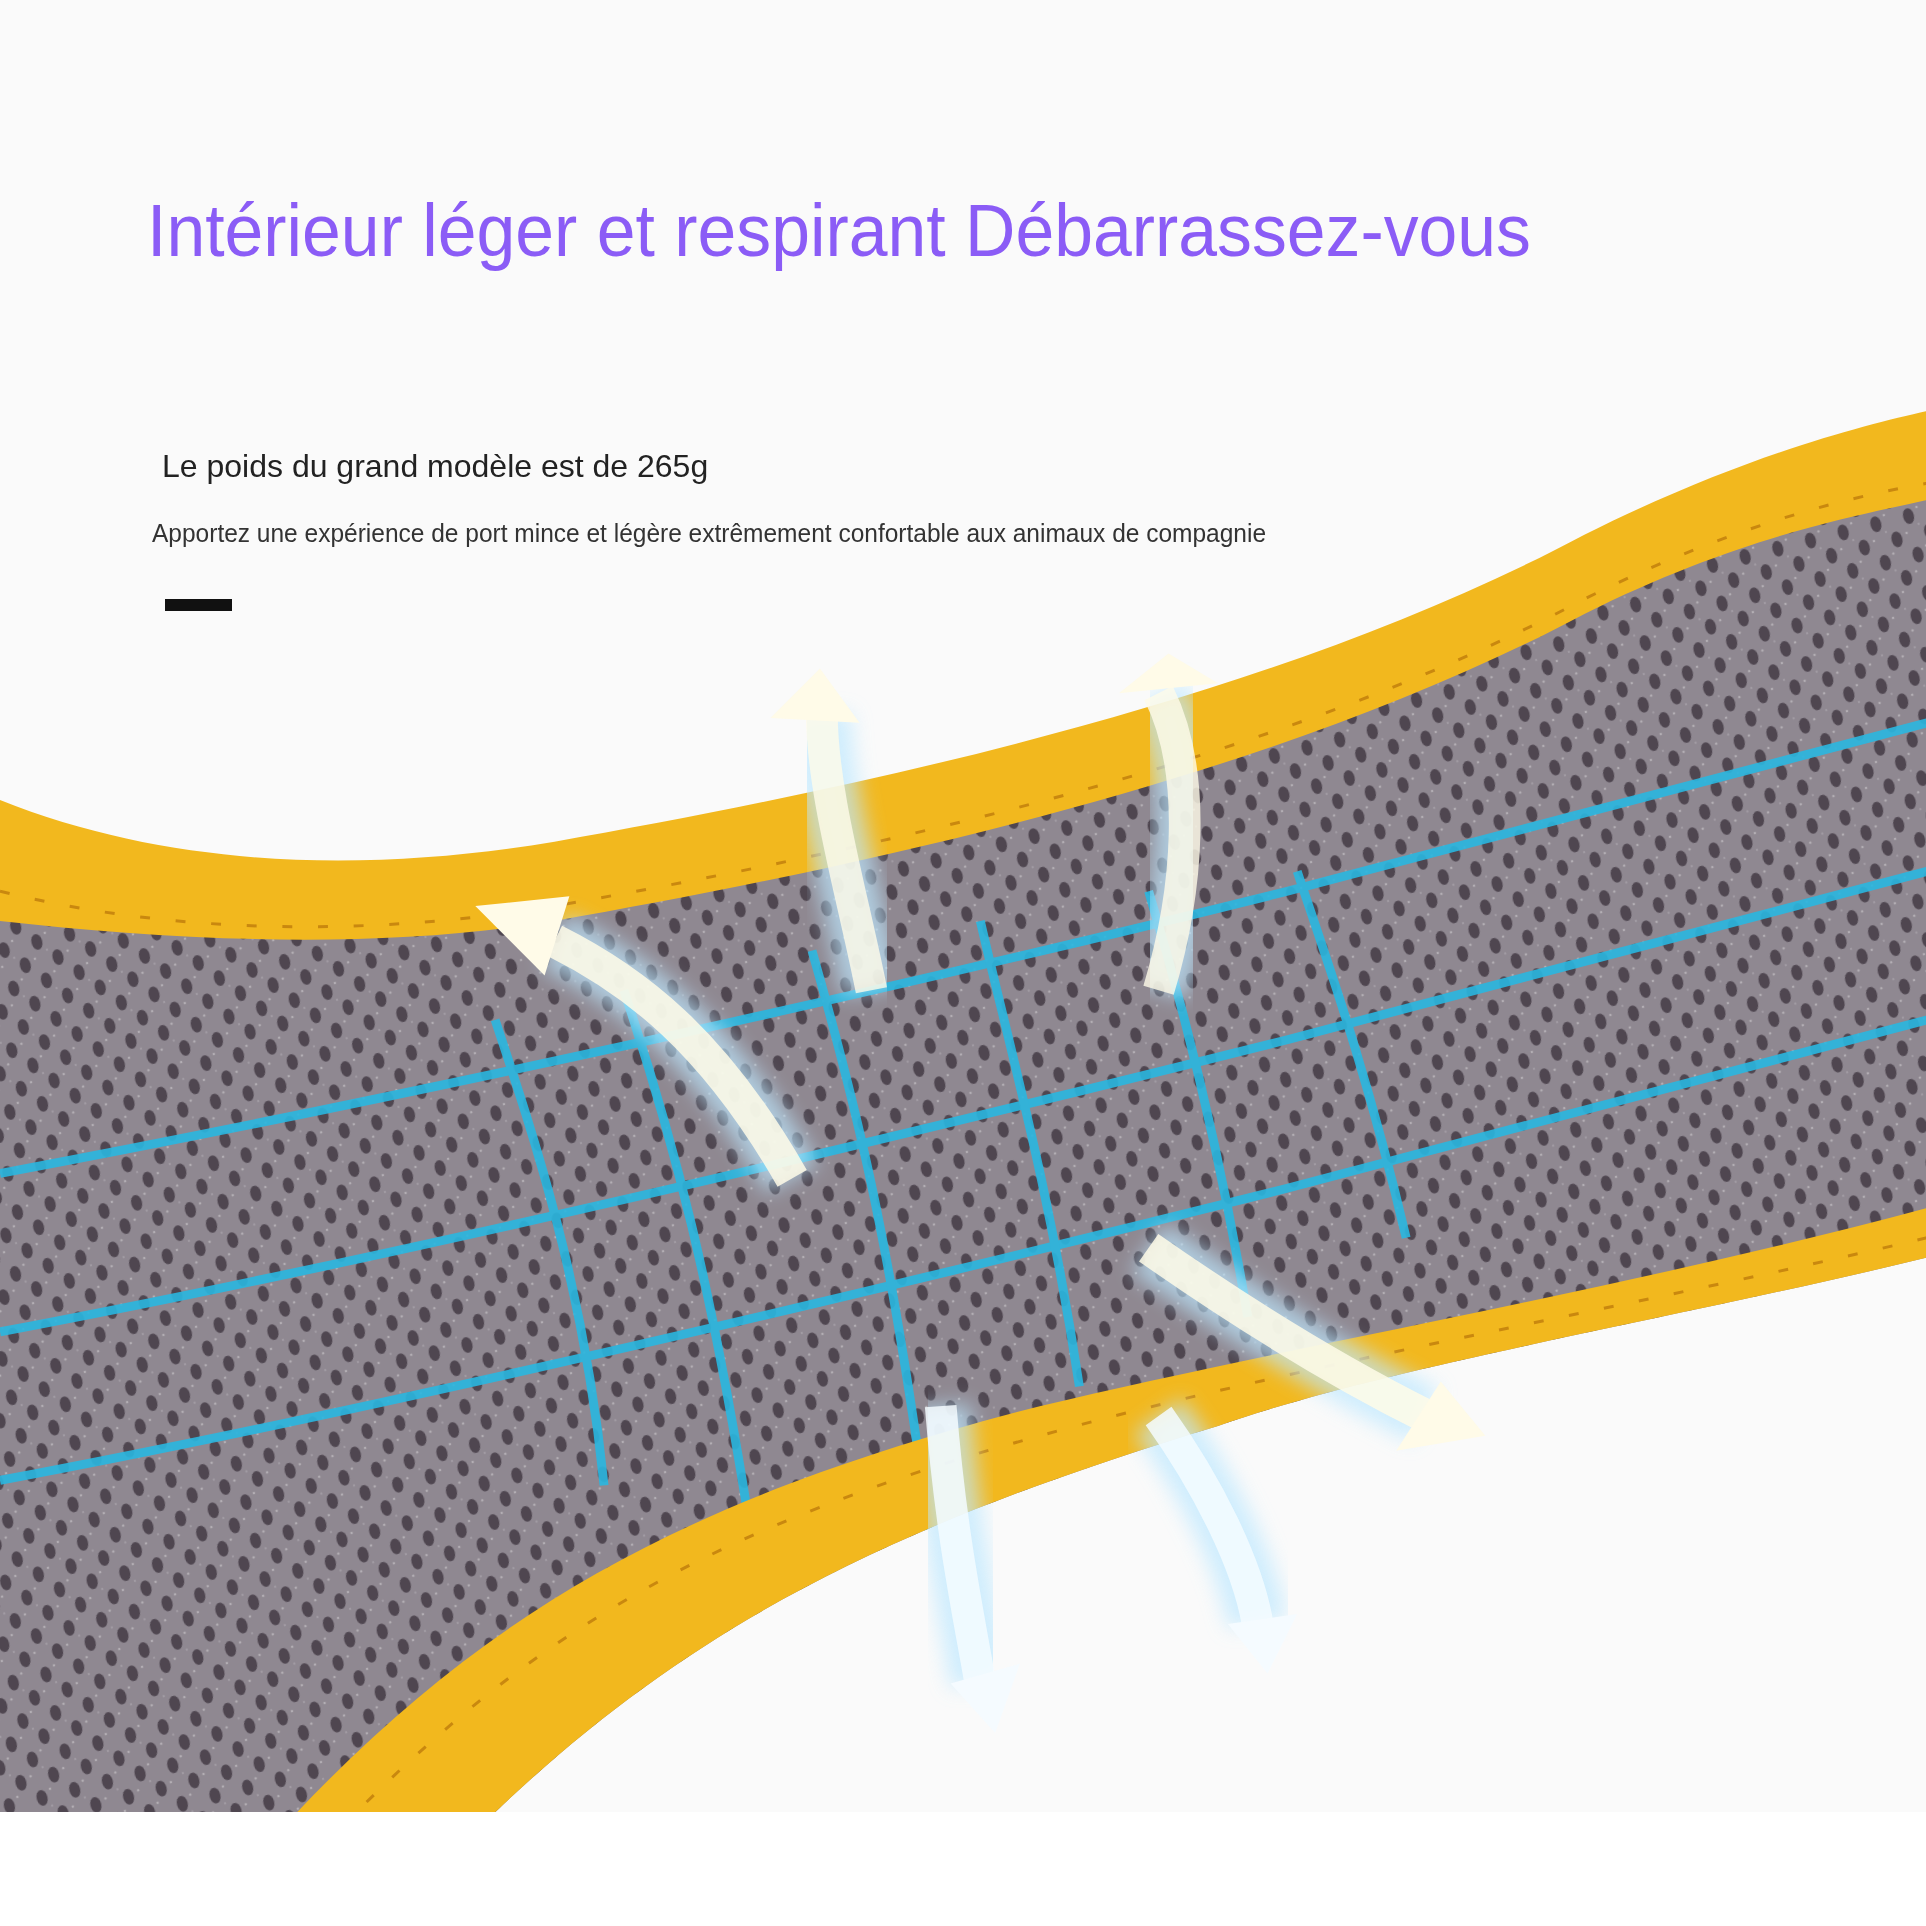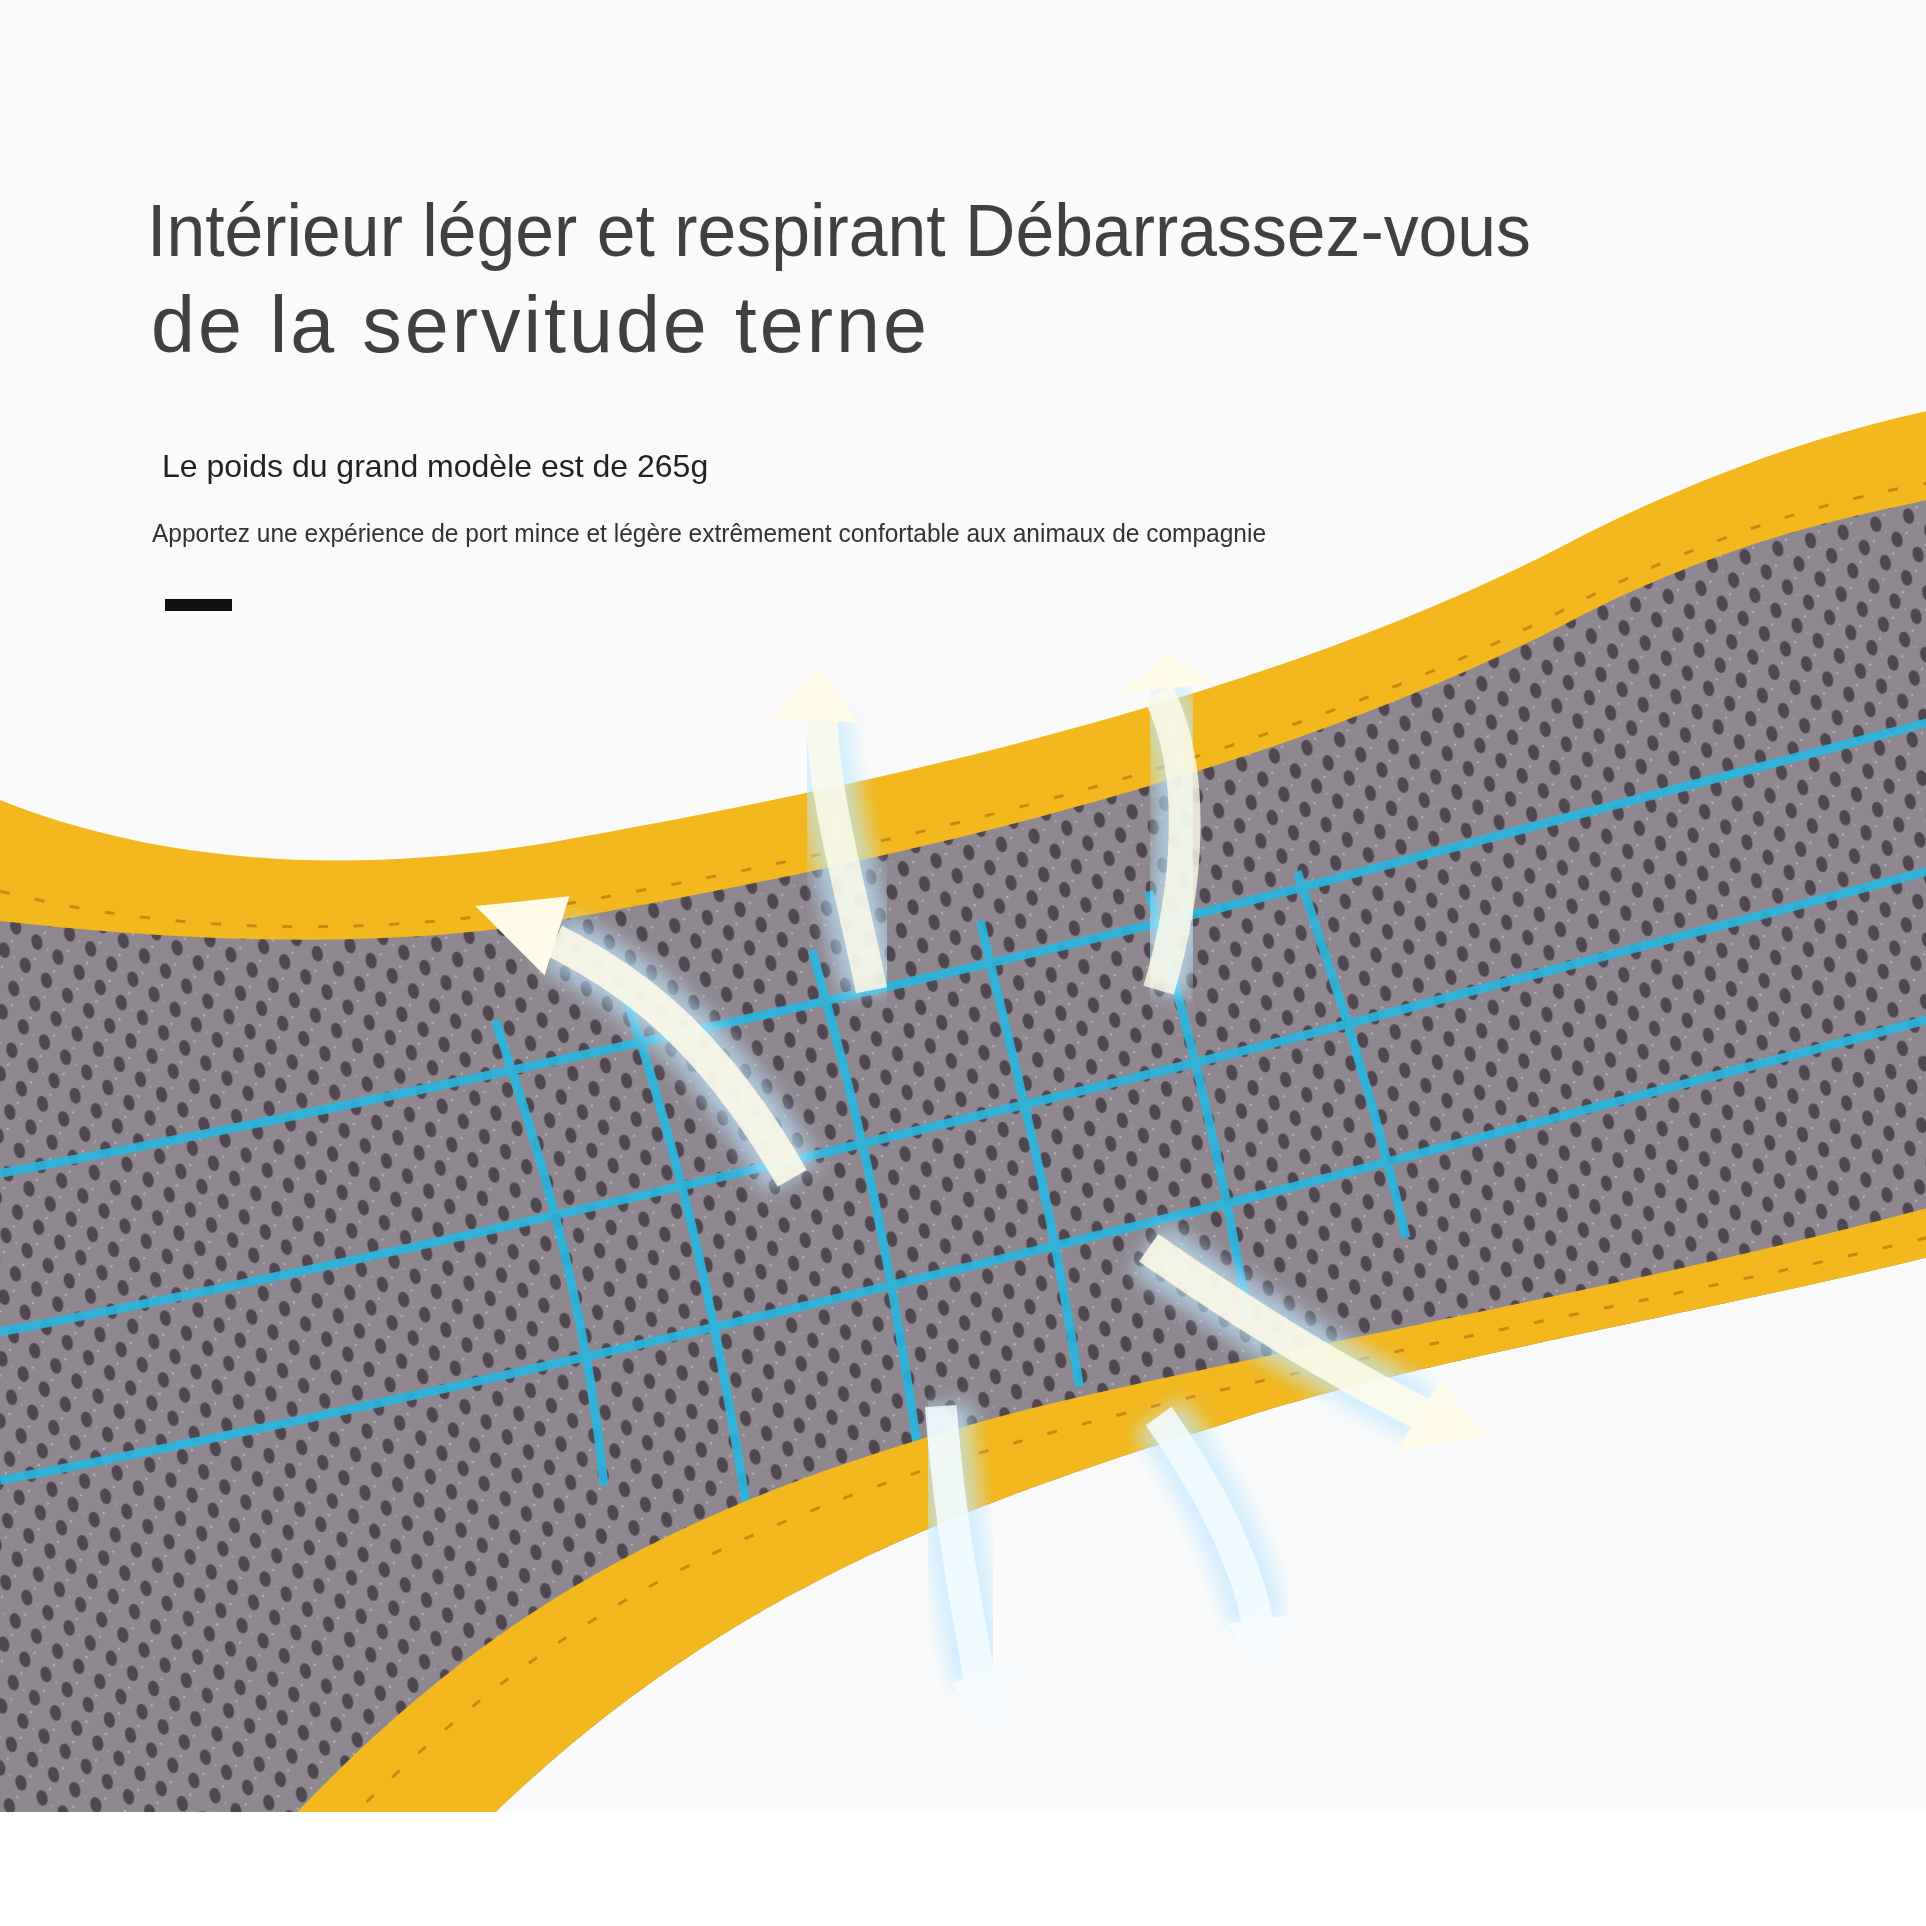--- a/index.html
+++ b/index.html
@@ -4,21 +4,21 @@
 <style>
   html, body { margin: 0; padding: 0; }
   body {
     width: 1927px; height: 1927px; overflow: hidden;
     background: #fafafa;
     position: relative;
     font-family: "Liberation Sans", sans-serif;
   }
   .headline {
     position: absolute; left: 147px; top: 186px;
-    color: #404040; margin: 0; font-weight: normal;
+    color: #8b5cf6; margin: 0; font-weight: normal;
   }
   .headline .line1 {
     display: block; font-size: 75px; line-height: 89px;
     transform: scaleX(0.93); transform-origin: left center;
     white-space: nowrap;
   }
   .headline .line2 {
     display: block; font-size: 79px; line-height: 99px;
     letter-spacing: 3px; margin-left: 4px; white-space: nowrap;
   }
@@ -128,19 +128,18 @@
       <path d="M1170,1430 C1220,1500 1260,1580 1270,1640" stroke="#f5fbff" stroke-width="32" fill="none" opacity="0.85"></path>
       <polygon points="1240,1640 1310,1630 1280,1690" fill="#f5fbff"></polygon>
     </g>
   </g>
 </svg>
 
 <div class="footer-white"></div>
 
 <h1 class="headline">
   <span class="line1">Intérieur léger et respirant Débarrassez-vous</span>
-  <span class="line2">de la servitude terne</span>
 </h1>
 
 <div class="sub1">Le poids du grand modèle est de 265g</div>
 <div class="sub2">Apportez une expérience de port mince et légère extrêmement confortable aux animaux de compagnie</div>
 <div class="dash"></div>
 
 
 </body></html>

